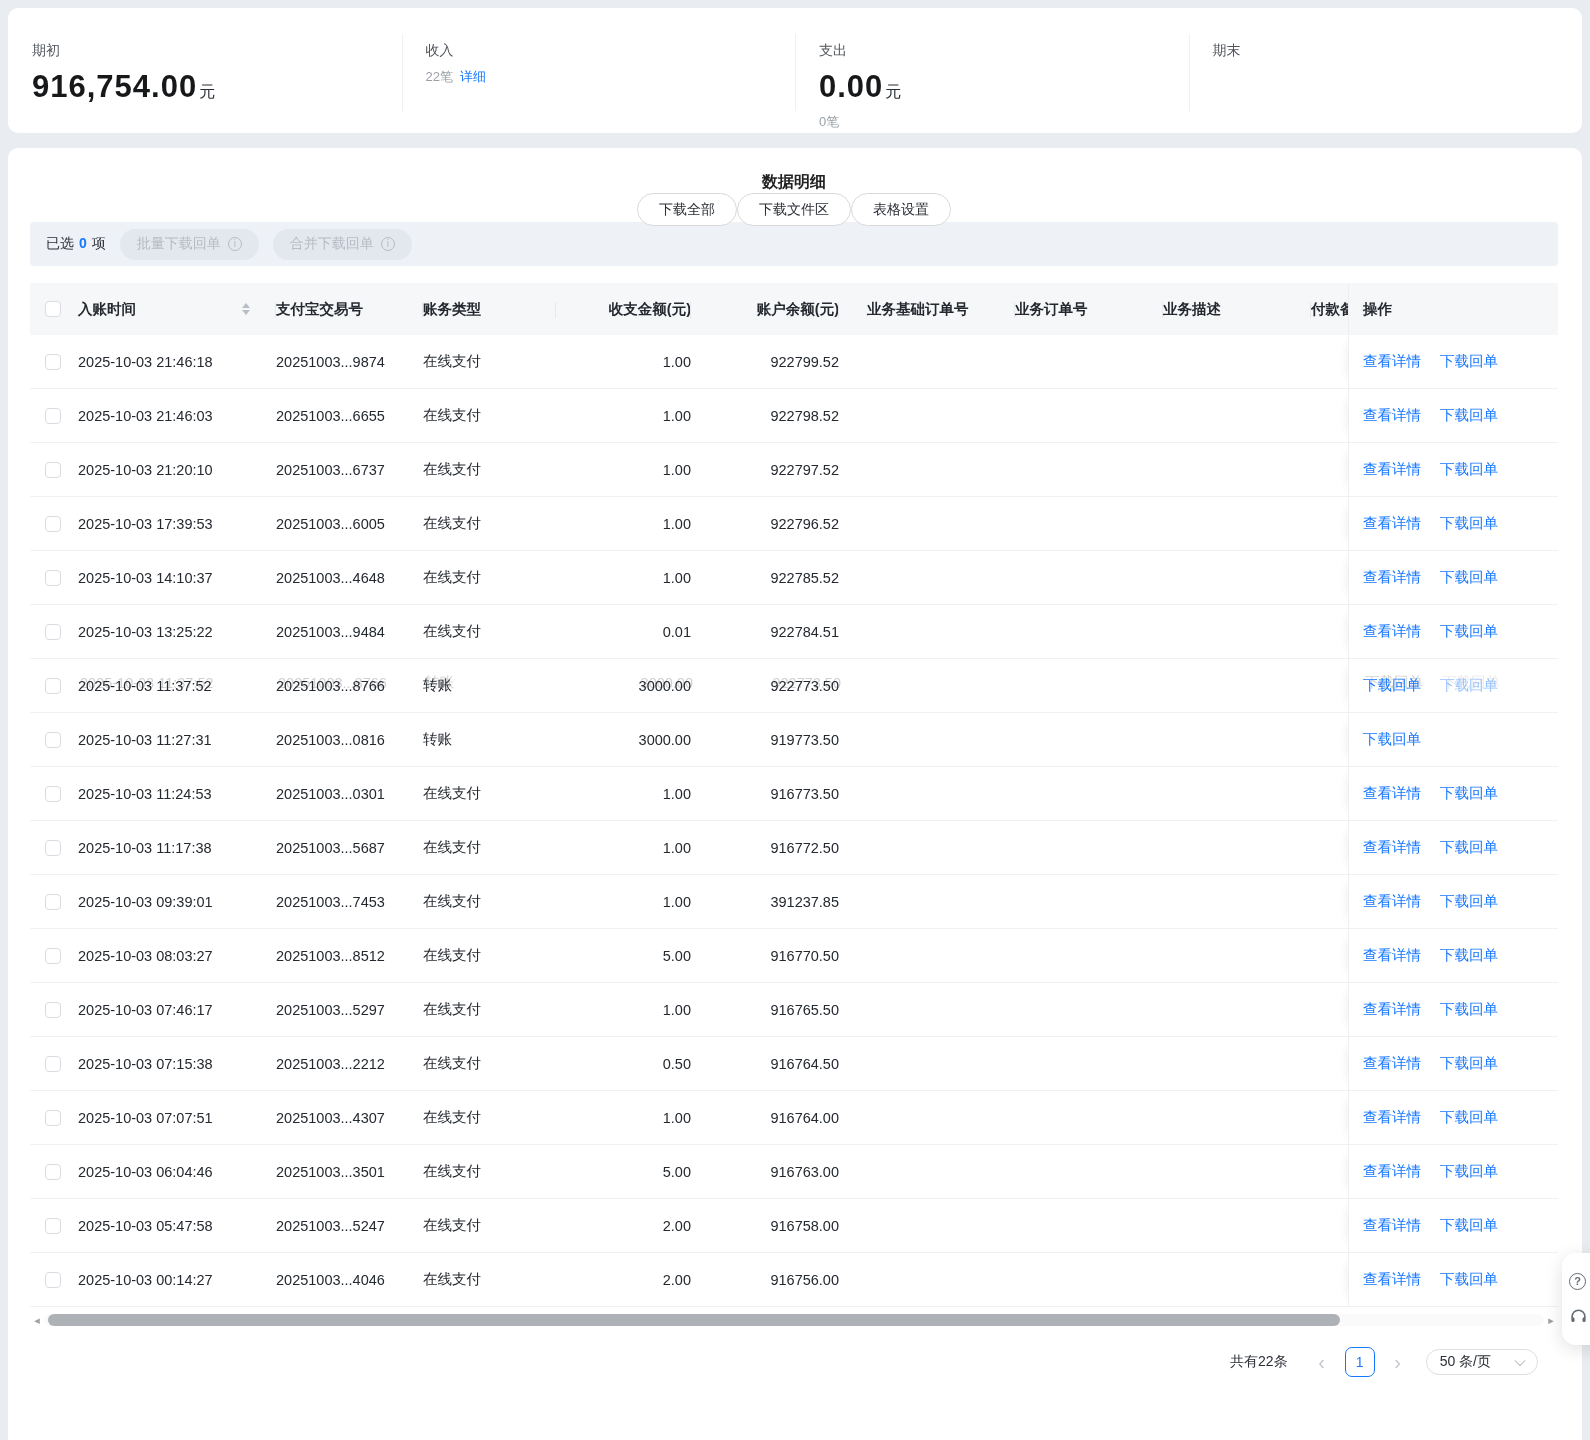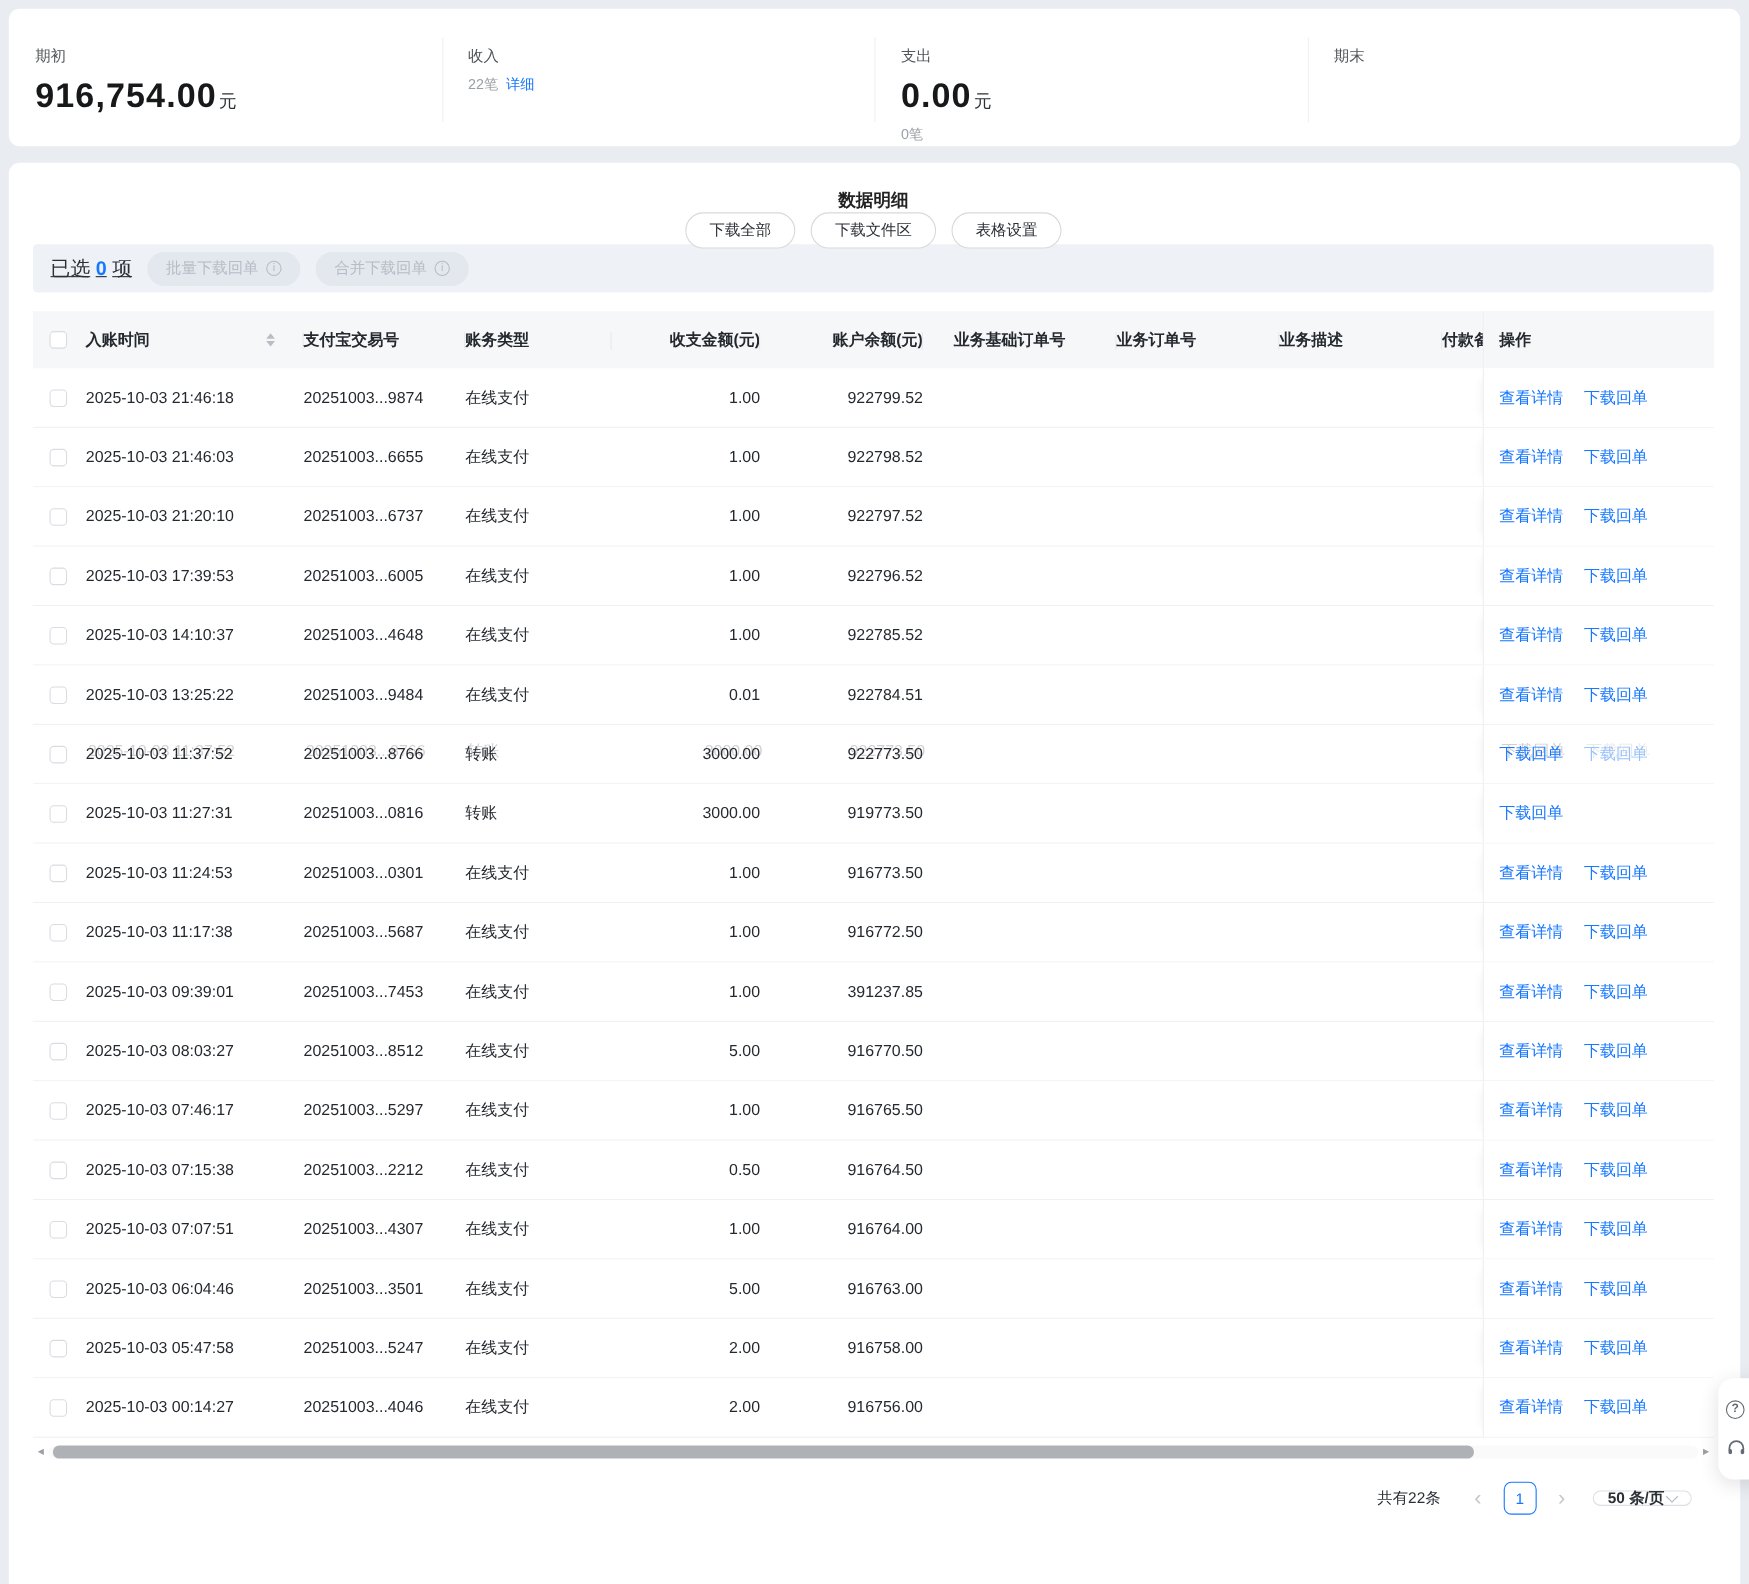--- a/index.html
+++ b/index.html
@@ -26,32 +26,32 @@
   .sum-link  { color:#1677ff; margin-left:7px; cursor:pointer; }
 
   
   .main-card {
     position:absolute; left:8px; top:148px; right:8px; height:1300px;
     background:#fff; border-radius:10px 10px 0 0;
     padding:24px 24px 0 22px;
   }
   .panel-head { display:flex; justify-content:space-between; align-items:center; height:34px;flex-direction:column; }
   .panel-title { font-size:16px; font-weight:700; color:#222; }
-  .panel-buttons { display:flex; gap:14px; }
+  .panel-buttons { display:flex; gap:0; }
   .pill-btn {
     height:33px; padding:0 21px; border:1px solid #d9d9d9; border-radius:17px;
     background:#fff; font-size:14px; color:#2b2f36; display:flex; align-items:center;
     cursor:pointer; font-family:inherit;
   }
   
   .toolbar {
     margin-top:16px; height:44px; background:#eef1f6; border-radius:4px;
     display:flex; align-items:center; padding-left:16px; gap:14px;
   }
-  .sel-text { font-size:18px; color:#2b2f36;text-decoration:underline; }
+  .sel-text { font-size:14px; color:#2b2f36; }
   .sel-count { color:#1677ff; font-weight:700; margin:0 5px; }
   .bulk-btn {
     height:31px; padding:0 17px; border:none; border-radius:16px; background:#e3e7ee;
     color:#b6bcc6; font-size:14px; display:flex; align-items:center; gap:7px;
     cursor:not-allowed; font-family:inherit;
   }
   .info-icon {
     width:14px; height:14px; border:1px solid #b6bcc6; border-radius:50%;
     font-size:10px; line-height:12px; text-align:center; font-style:normal; display:inline-block;
   }
@@ -105,23 +105,23 @@
   .sb-thumb { position:absolute; left:4px; top:0; height:12px; width:1292px; background:#aeb1b6; border-radius:6px; cursor:grab; }
   
   .pagination { margin-top:20px; display:flex; justify-content:flex-end; align-items:center; padding-right:20px; }
   .pg-total { font-size:14px; color:#2b2f36; margin-right:22px; }
   .pg-arrow { width:24px; text-align:center; color:#c3c7cd; font-size:20px; line-height:20px; cursor:default; }
   .pg-num {
     width:30px; height:30px; border:1px solid #1677ff; border-radius:7px; color:#1677ff;
     display:flex; align-items:center; justify-content:center; font-size:14px; margin:0 11px; cursor:pointer;
   }
   .pg-size {
-    height:14px; border:1px solid #dcdfe3; border-radius:15px; padding:0 13px;
-    display:flex; align-items:center; gap:3px; font-size:14px; color:#2b2f36; margin-left:16px;
-    background:#fff; cursor:pointer;font-weight:bold;
+    height:26px; border:1px solid #dcdfe3; border-radius:15px; padding:0 13px;
+    display:flex; align-items:center; gap:25px; font-size:14px; color:#2b2f36; margin-left:16px;
+    background:#fff; cursor:pointer;
   }
   .chev { width:8px; height:8px; border-right:1.5px solid #b9bec4; border-bottom:1.5px solid #b9bec4; transform:rotate(45deg) translate(-1px,-1px); }
   
   .help-widget {
     position:absolute; top:1253px; right:-32px; width:60px; height:92px; background:#fff;
     border-radius:14px; box-shadow:0 4px 18px rgba(0,0,0,0.12);
     display:flex; flex-direction:column; align-items:flex-start; justify-content:center; gap:17px;
     padding-left:7px;
   }
   .q-icon {

